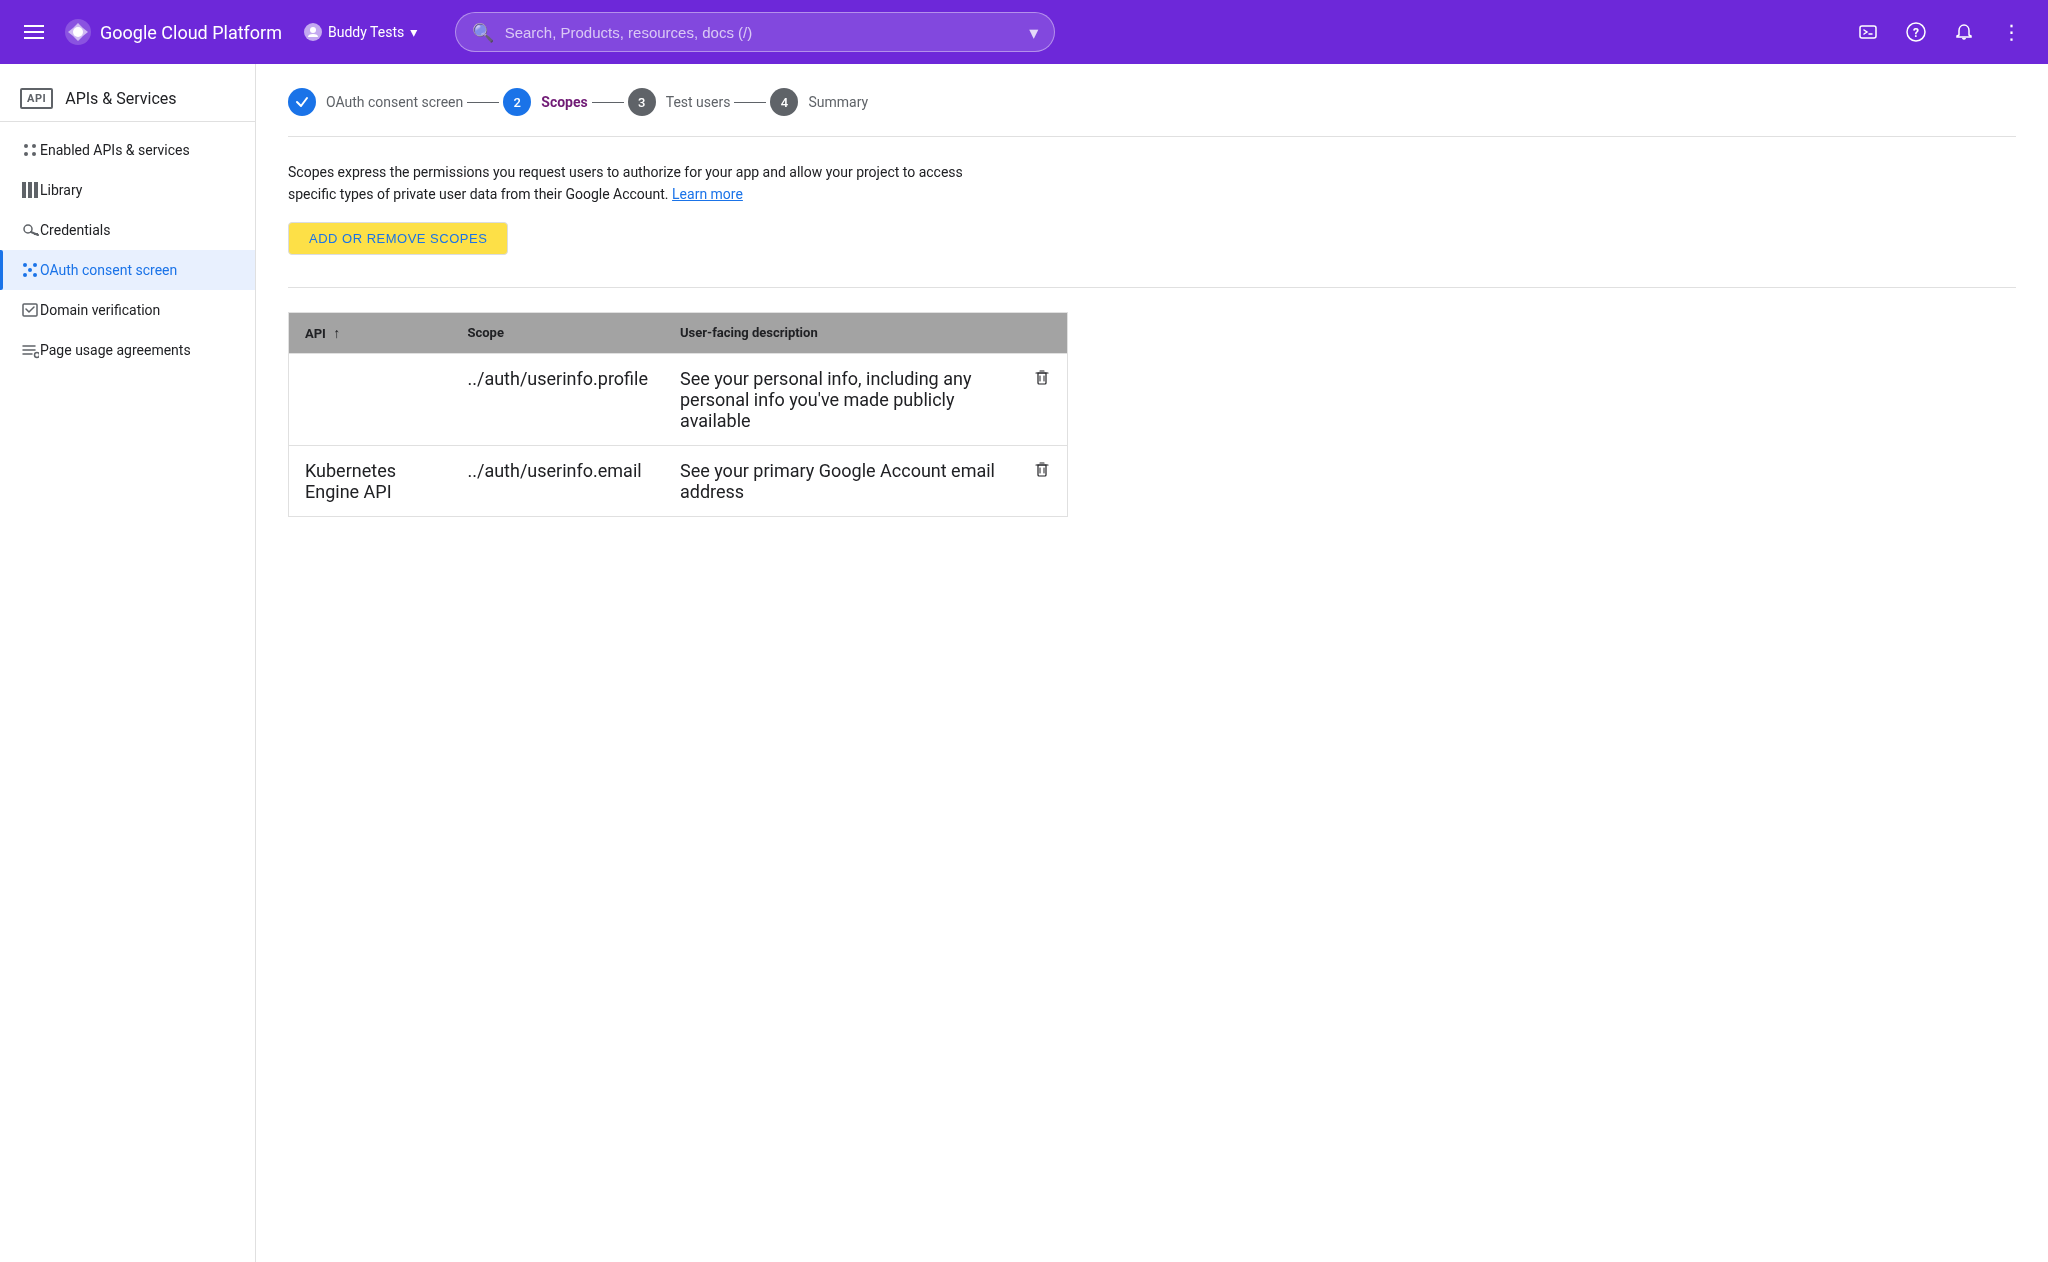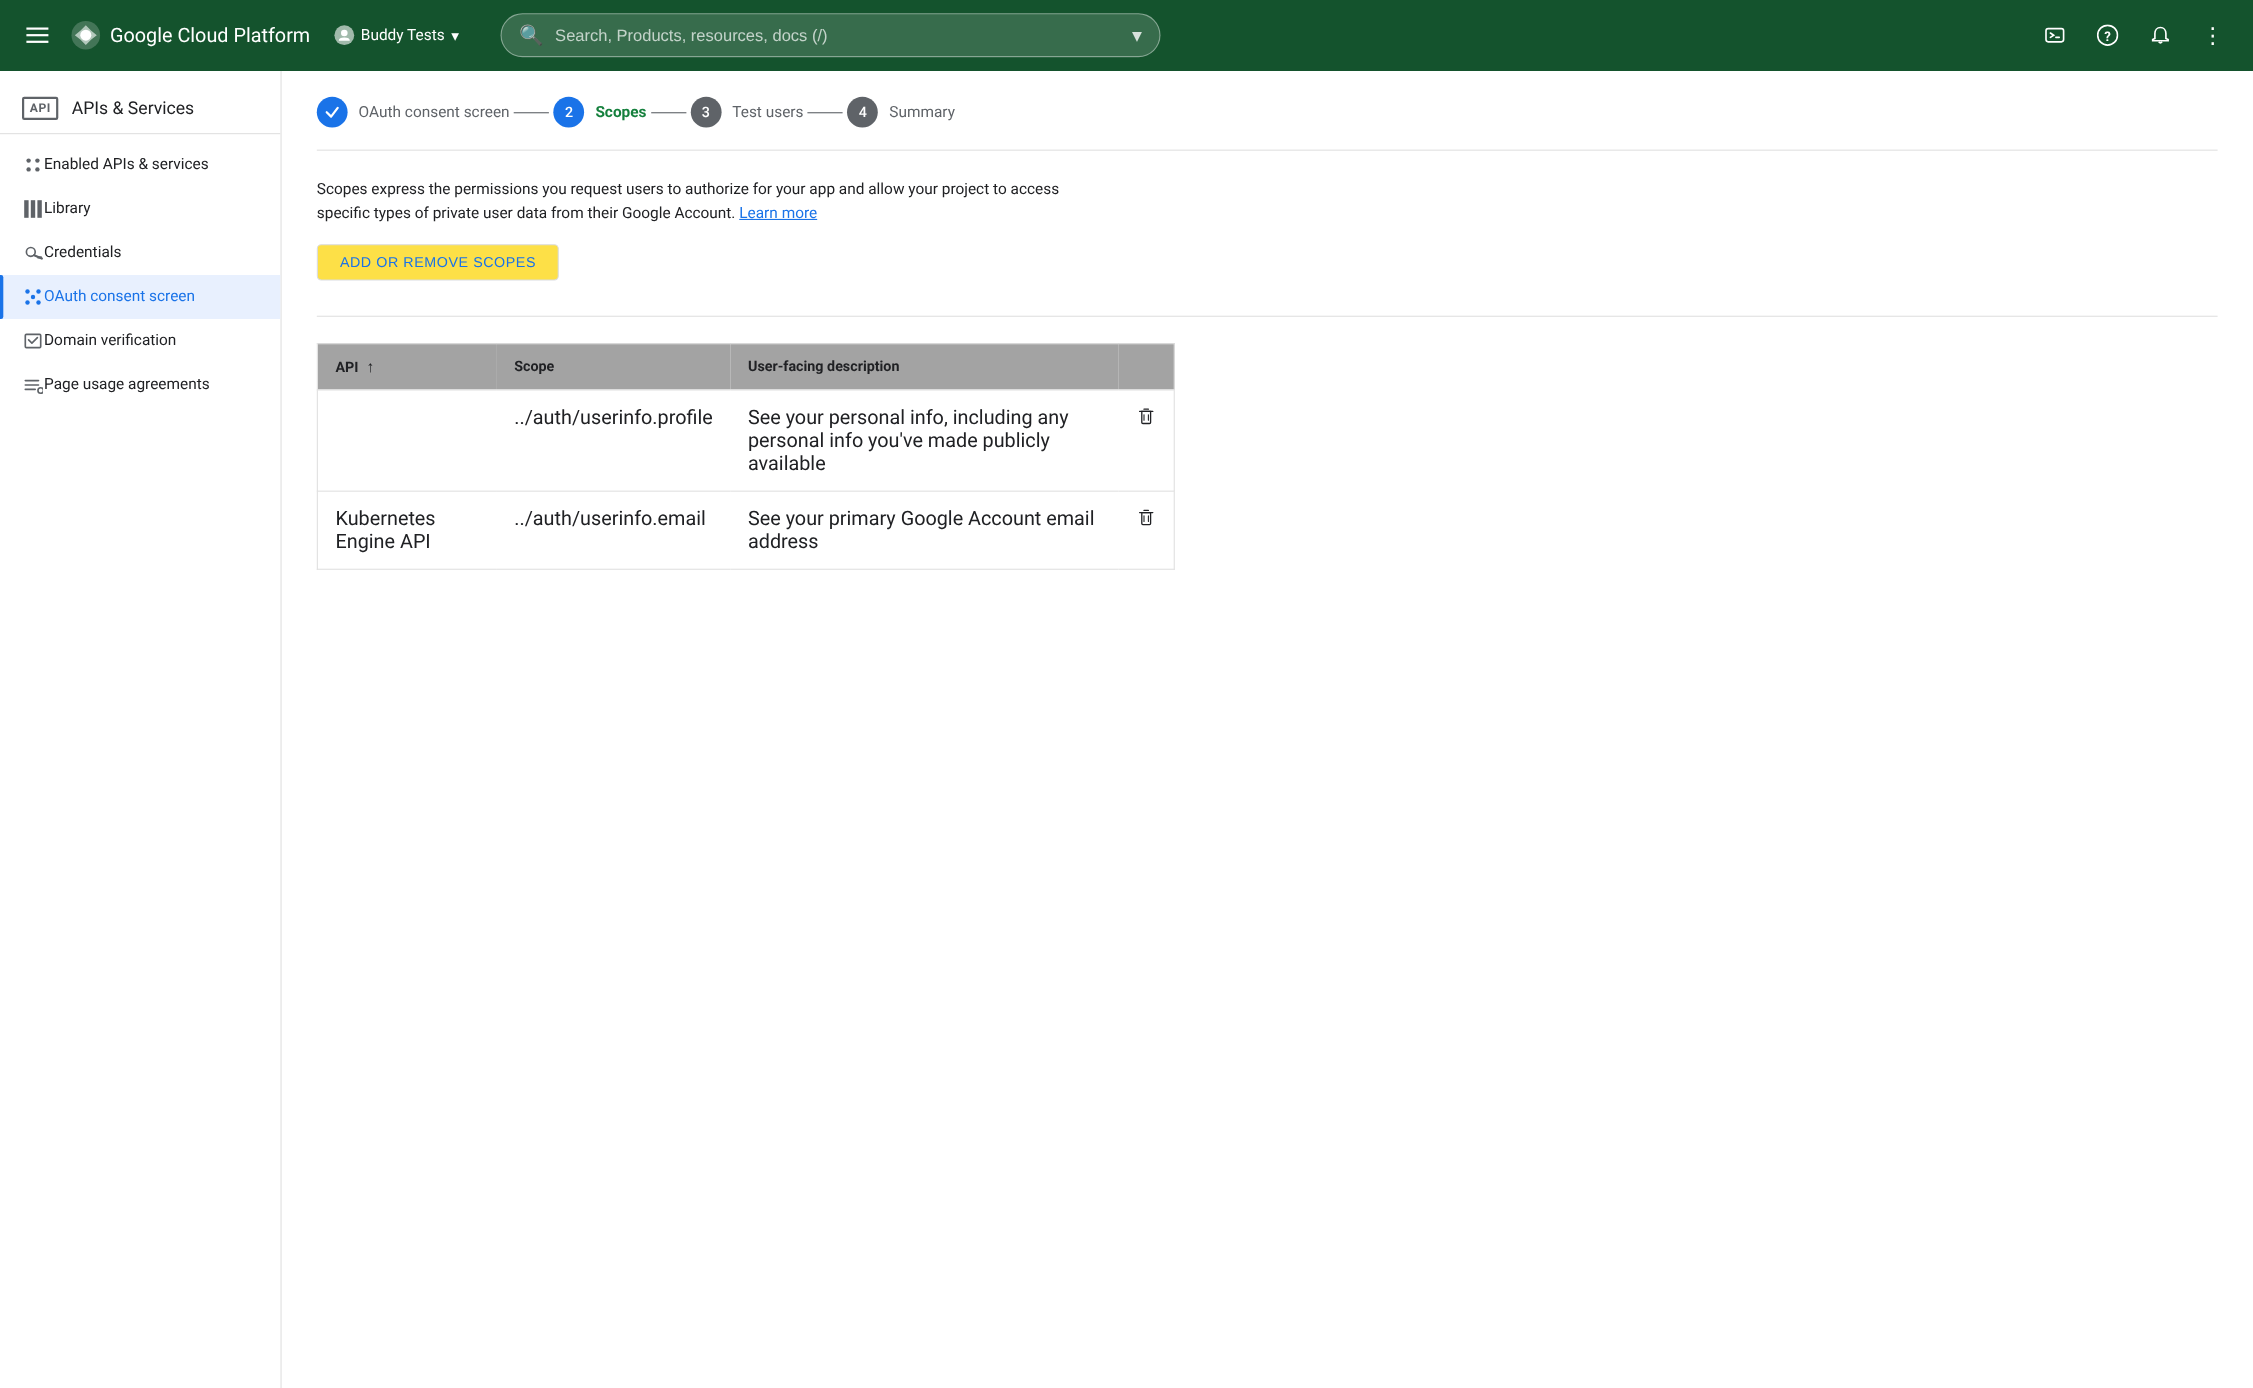--- a/index.html
+++ b/index.html
@@ -2,21 +2,21 @@
 <html><head>
   <meta charset="utf-8">
   <style>
     * { box-sizing: border-box; margin: 0; padding: 0; }
     body { font-family: 'Roboto', Arial, sans-serif; font-size: 14px; color: #202124; background: #fff; }
 
     
     .top-nav {
       display: flex;
       align-items: center;
-      background: #14532d;
+      background: #6d28d9;
       height: 64px;
       padding: 0 16px;
       gap: 12px;
       position: fixed;
       top: 0; left: 0; right: 0;
       z-index: 100;
     }
     .nav-hamburger {
       color: #fff;
       font-size: 20px;
@@ -171,21 +171,21 @@
     }
     .step-circle.active {
       background: #1a73e8;
       color: #fff;
     }
     .step-circle.inactive {
       background: #5f6368;
       color: #fff;
     }
     .step-label {
-      font-size: 14px; color: #15803d;
+      font-size: 14px; color: #701a75;
     }
     .step-label.bold { font-weight: 700; }
     .step-label.gray { color: #5f6368; }
 
     
     .scopes-description {
       font-size: 14px; line-height: 1.6; color: #202124;
       max-width: 700px;
       margin-bottom: 16px;
     }

